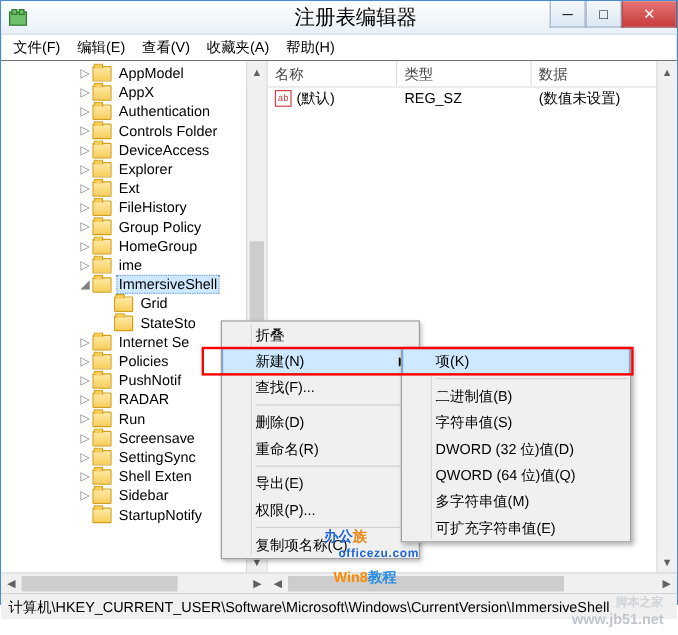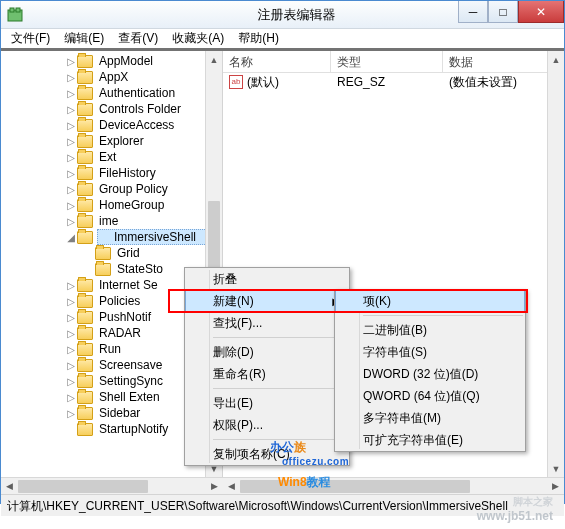--- a/index.html
+++ b/index.html
@@ -1,34 +1,34 @@
 <!DOCTYPE html>
 <html><head>
 <meta charset="utf-8">
 <style>
 * { box-sizing: border-box; font-family: "Microsoft YaHei", "SimSun", sans-serif; font-size: 12px; }
 body { margin: 0; background: #fff; width: 565px; height: 529px; overflow: hidden; position: relative; }
 .window { border: 1px solid #4a8ad0; position: relative; height: 504px; }
 .titlebar { height: 28px; background: linear-gradient(#fdfefe,#e8f0f8); display: flex; align-items: center; border-bottom: 1px solid #d0d8e0; position: relative; }
 .title-icon { width: 16px; height: 16px; margin: 0 6px; }
-.title-text { flex: 1; text-align: center; font-size: 13px; color: #000; }
+.title-text { flex: 1; text-align: center; font-size: 17px; color: #000; }
 .win-btns { position: absolute; right: 0; top: 0; display: flex; }
 .wbtn { width: 30px; height: 22px; border: 1px solid #a0b0c8; border-top: none; background: linear-gradient(#f4f8fc,#dce8f4); display: flex; align-items: center; justify-content: center; }
 .wbtn.close { width: 46px; background: linear-gradient(#e57373,#c93c3c); border-color: #9c2b2b; color: #fff; }
-.menubar { height: 22px; border-bottom: 3px solid #737373; display: flex; align-items: center; padding-left: 4px; gap: 2px; }
+.menubar { height: 22px; border-bottom: 1px solid #737373; display: flex; align-items: center; padding-left: 4px; gap: 2px; }
 .menubar span { padding: 2px 6px; }
 .body { display: flex; height: 426px; position: relative; background: #fff; }
 .tree-pane { width: 222px; border-right: 1px solid #d4d4d4; overflow: hidden; position: relative; }
 .tree { padding: 2px 0 0 0; }
 .node { display: flex; align-items: center; height: 16px; white-space: nowrap; }
 .expander { width: 12px; text-align: center; color: #808080; font-size: 10px; }
 .folder { width: 16px; height: 13px; background: linear-gradient(#ffe9a6,#f7ce5b); border: 1px solid #d4a017; border-radius: 1px; margin-right: 4px; position: relative; }
 .folder::before { content: ""; position: absolute; top: -3px; left: 0; width: 6px; height: 3px; background: #f7ce5b; border: 1px solid #d4a017; border-bottom: none; border-radius: 1px 1px 0 0; }
 .label { padding: 0 2px; }
-.label.selected { background: #cde8ff; border: 1px dotted #7aa7d8; padding: 0 16px; }
+.label.selected { background: #cde8ff; border: 1px dotted #7aa7d8; padding: 0 1px; }
 .list-pane { flex: 1; position: relative; }
 .list-header { height: 22px; border-bottom: 1px solid #e0e0e0; display: flex; }
 .list-header div { border-right: 1px solid #e0e0e0; padding: 3px 6px; color: #444; }
 .list-row { display: flex; height: 18px; align-items: center; }
 .list-row div { padding: 0 6px; }
 .ab-icon { display: inline-block; width: 14px; height: 14px; border: 1px solid #c44; color: #c44; font-size: 8px; line-height: 12px; text-align: center; background: #fff; margin-right: 4px; vertical-align: middle; }
 .vscroll { position: absolute; right: 0; top: 0; bottom: 0; width: 17px; background: #f0f0f0; border-left: 1px solid #d8d8d8; }
 .vscroll .arrow { height: 17px; background: #f0f0f0; display: flex; align-items: center; justify-content: center; color: #606060; font-size: 9px; }
 .vscroll .thumb { position: absolute; left: 2px; right: 2px; background: #cdcdcd; border-radius: 1px; }
 .hscroll { height: 17px; background: #f0f0f0; border-top: 1px solid #d8d8d8; display: flex; align-items: center; position: relative; }

